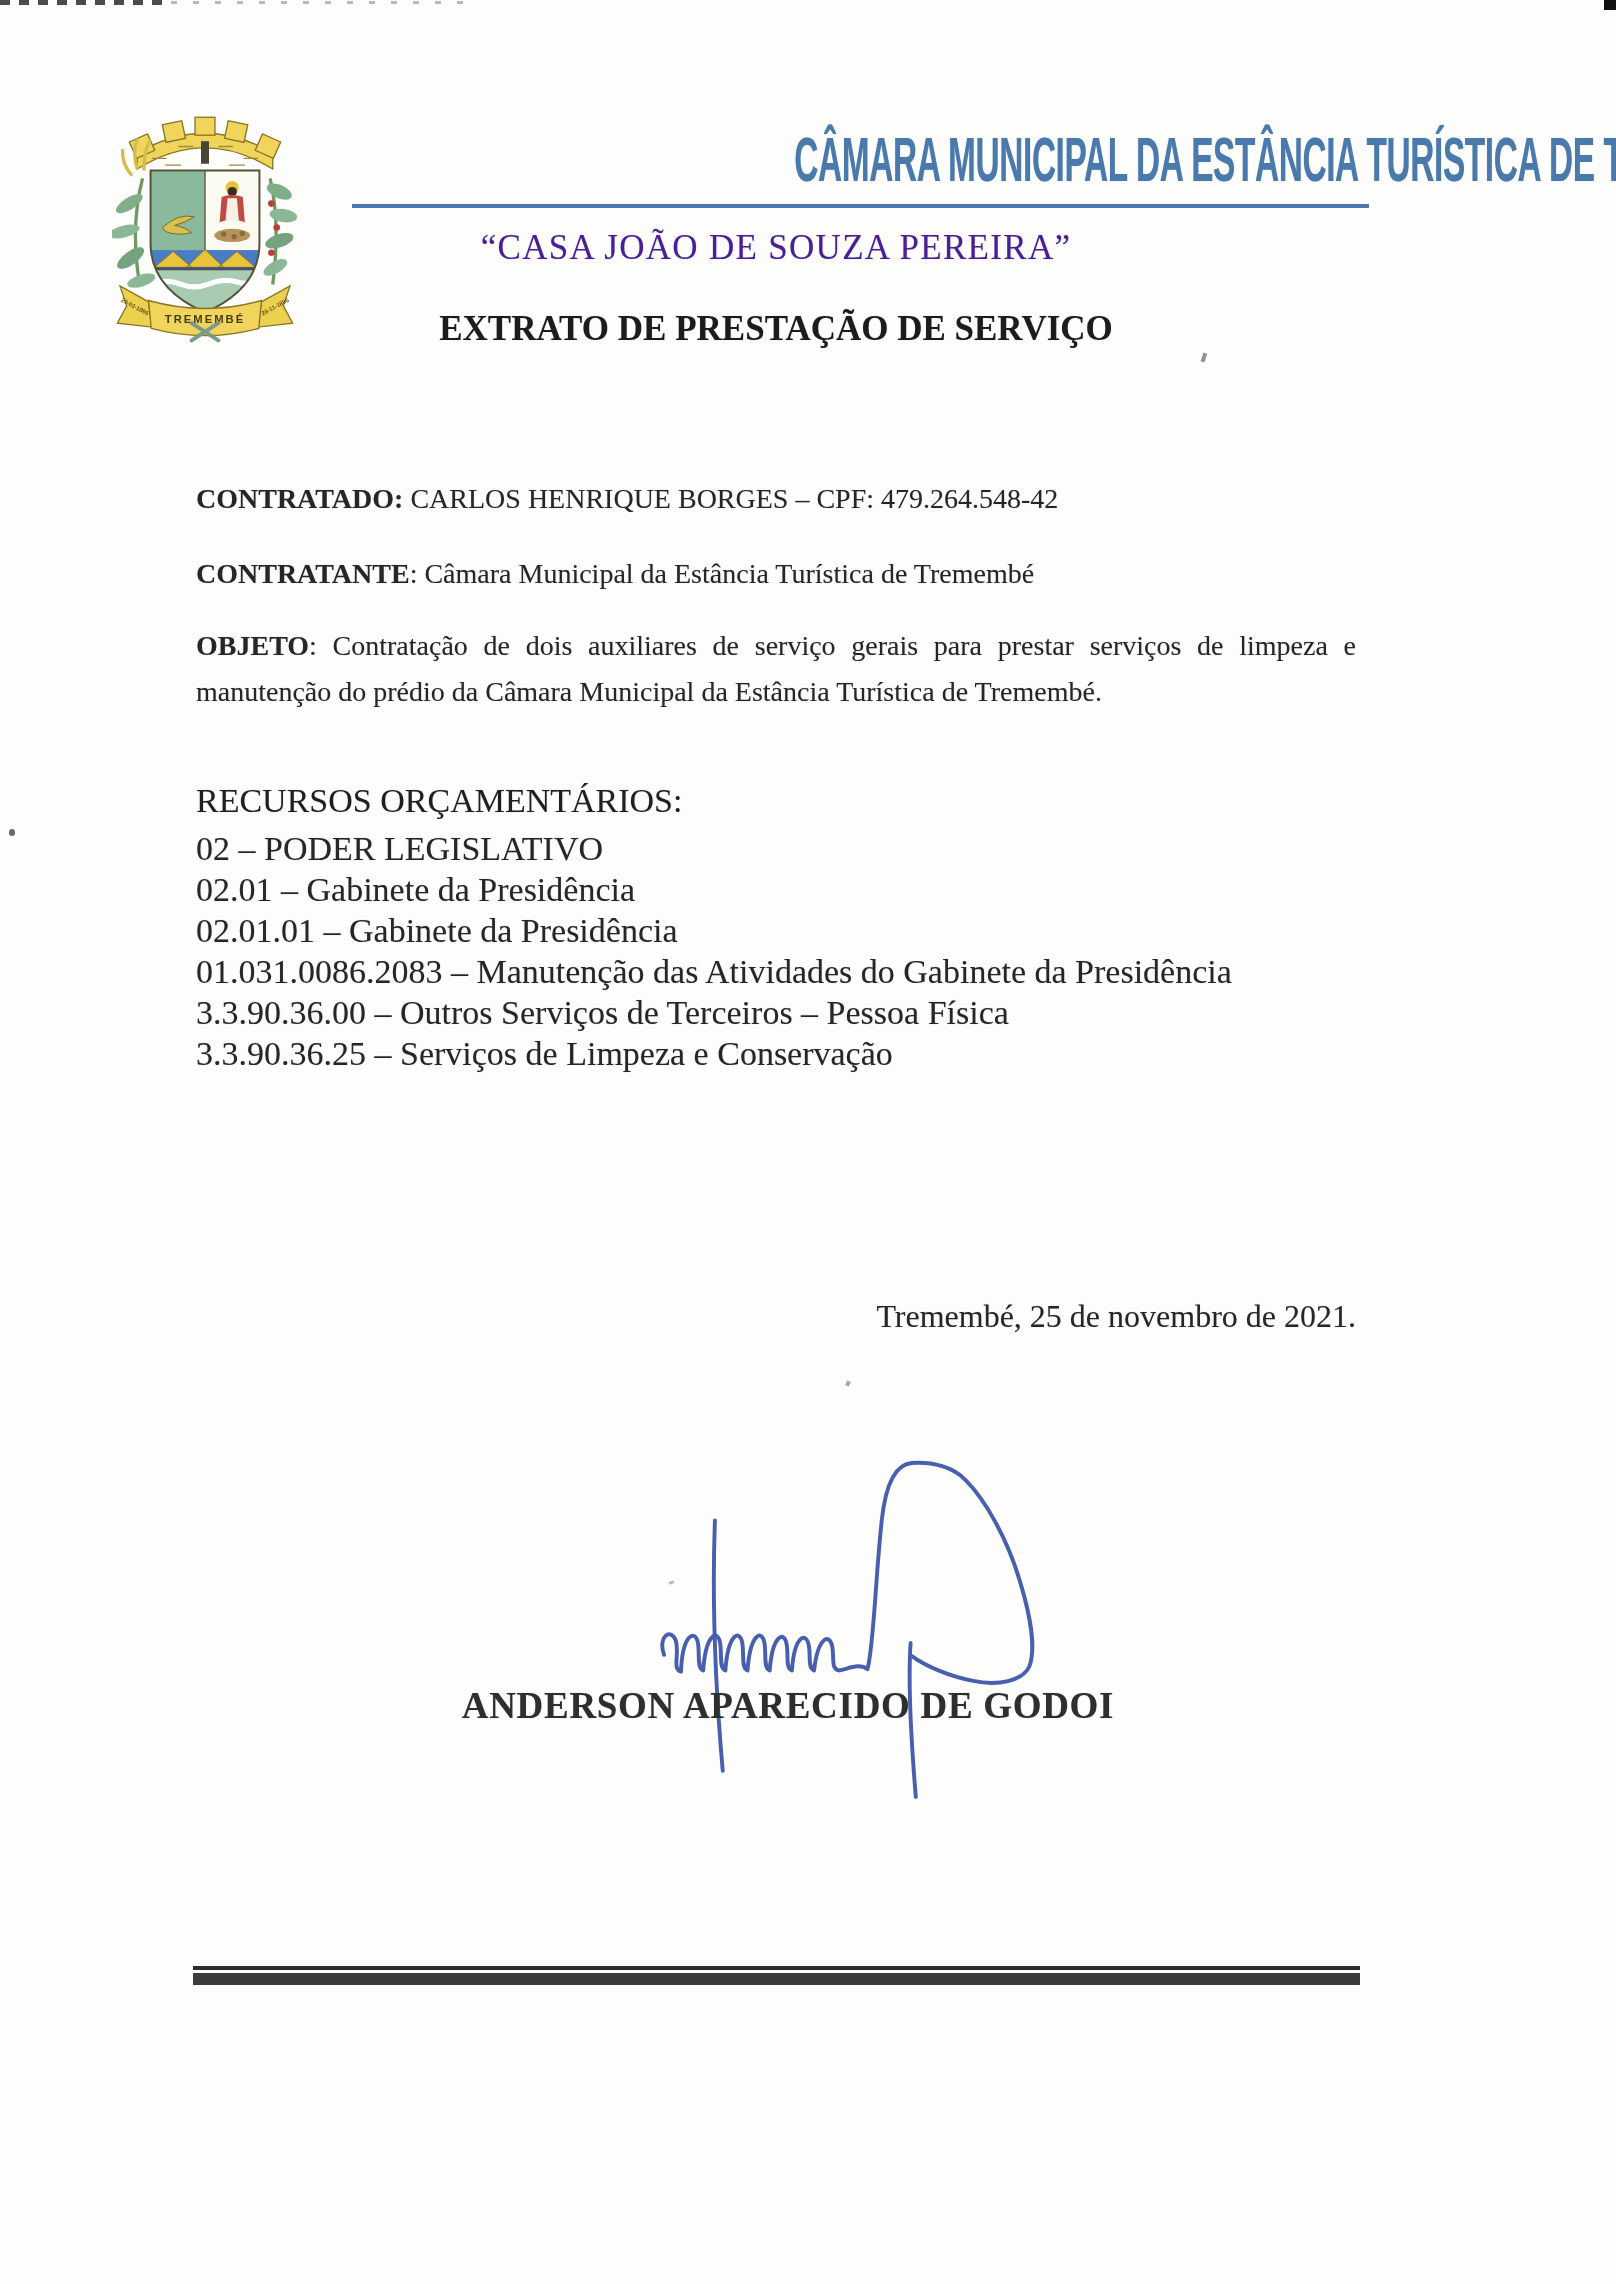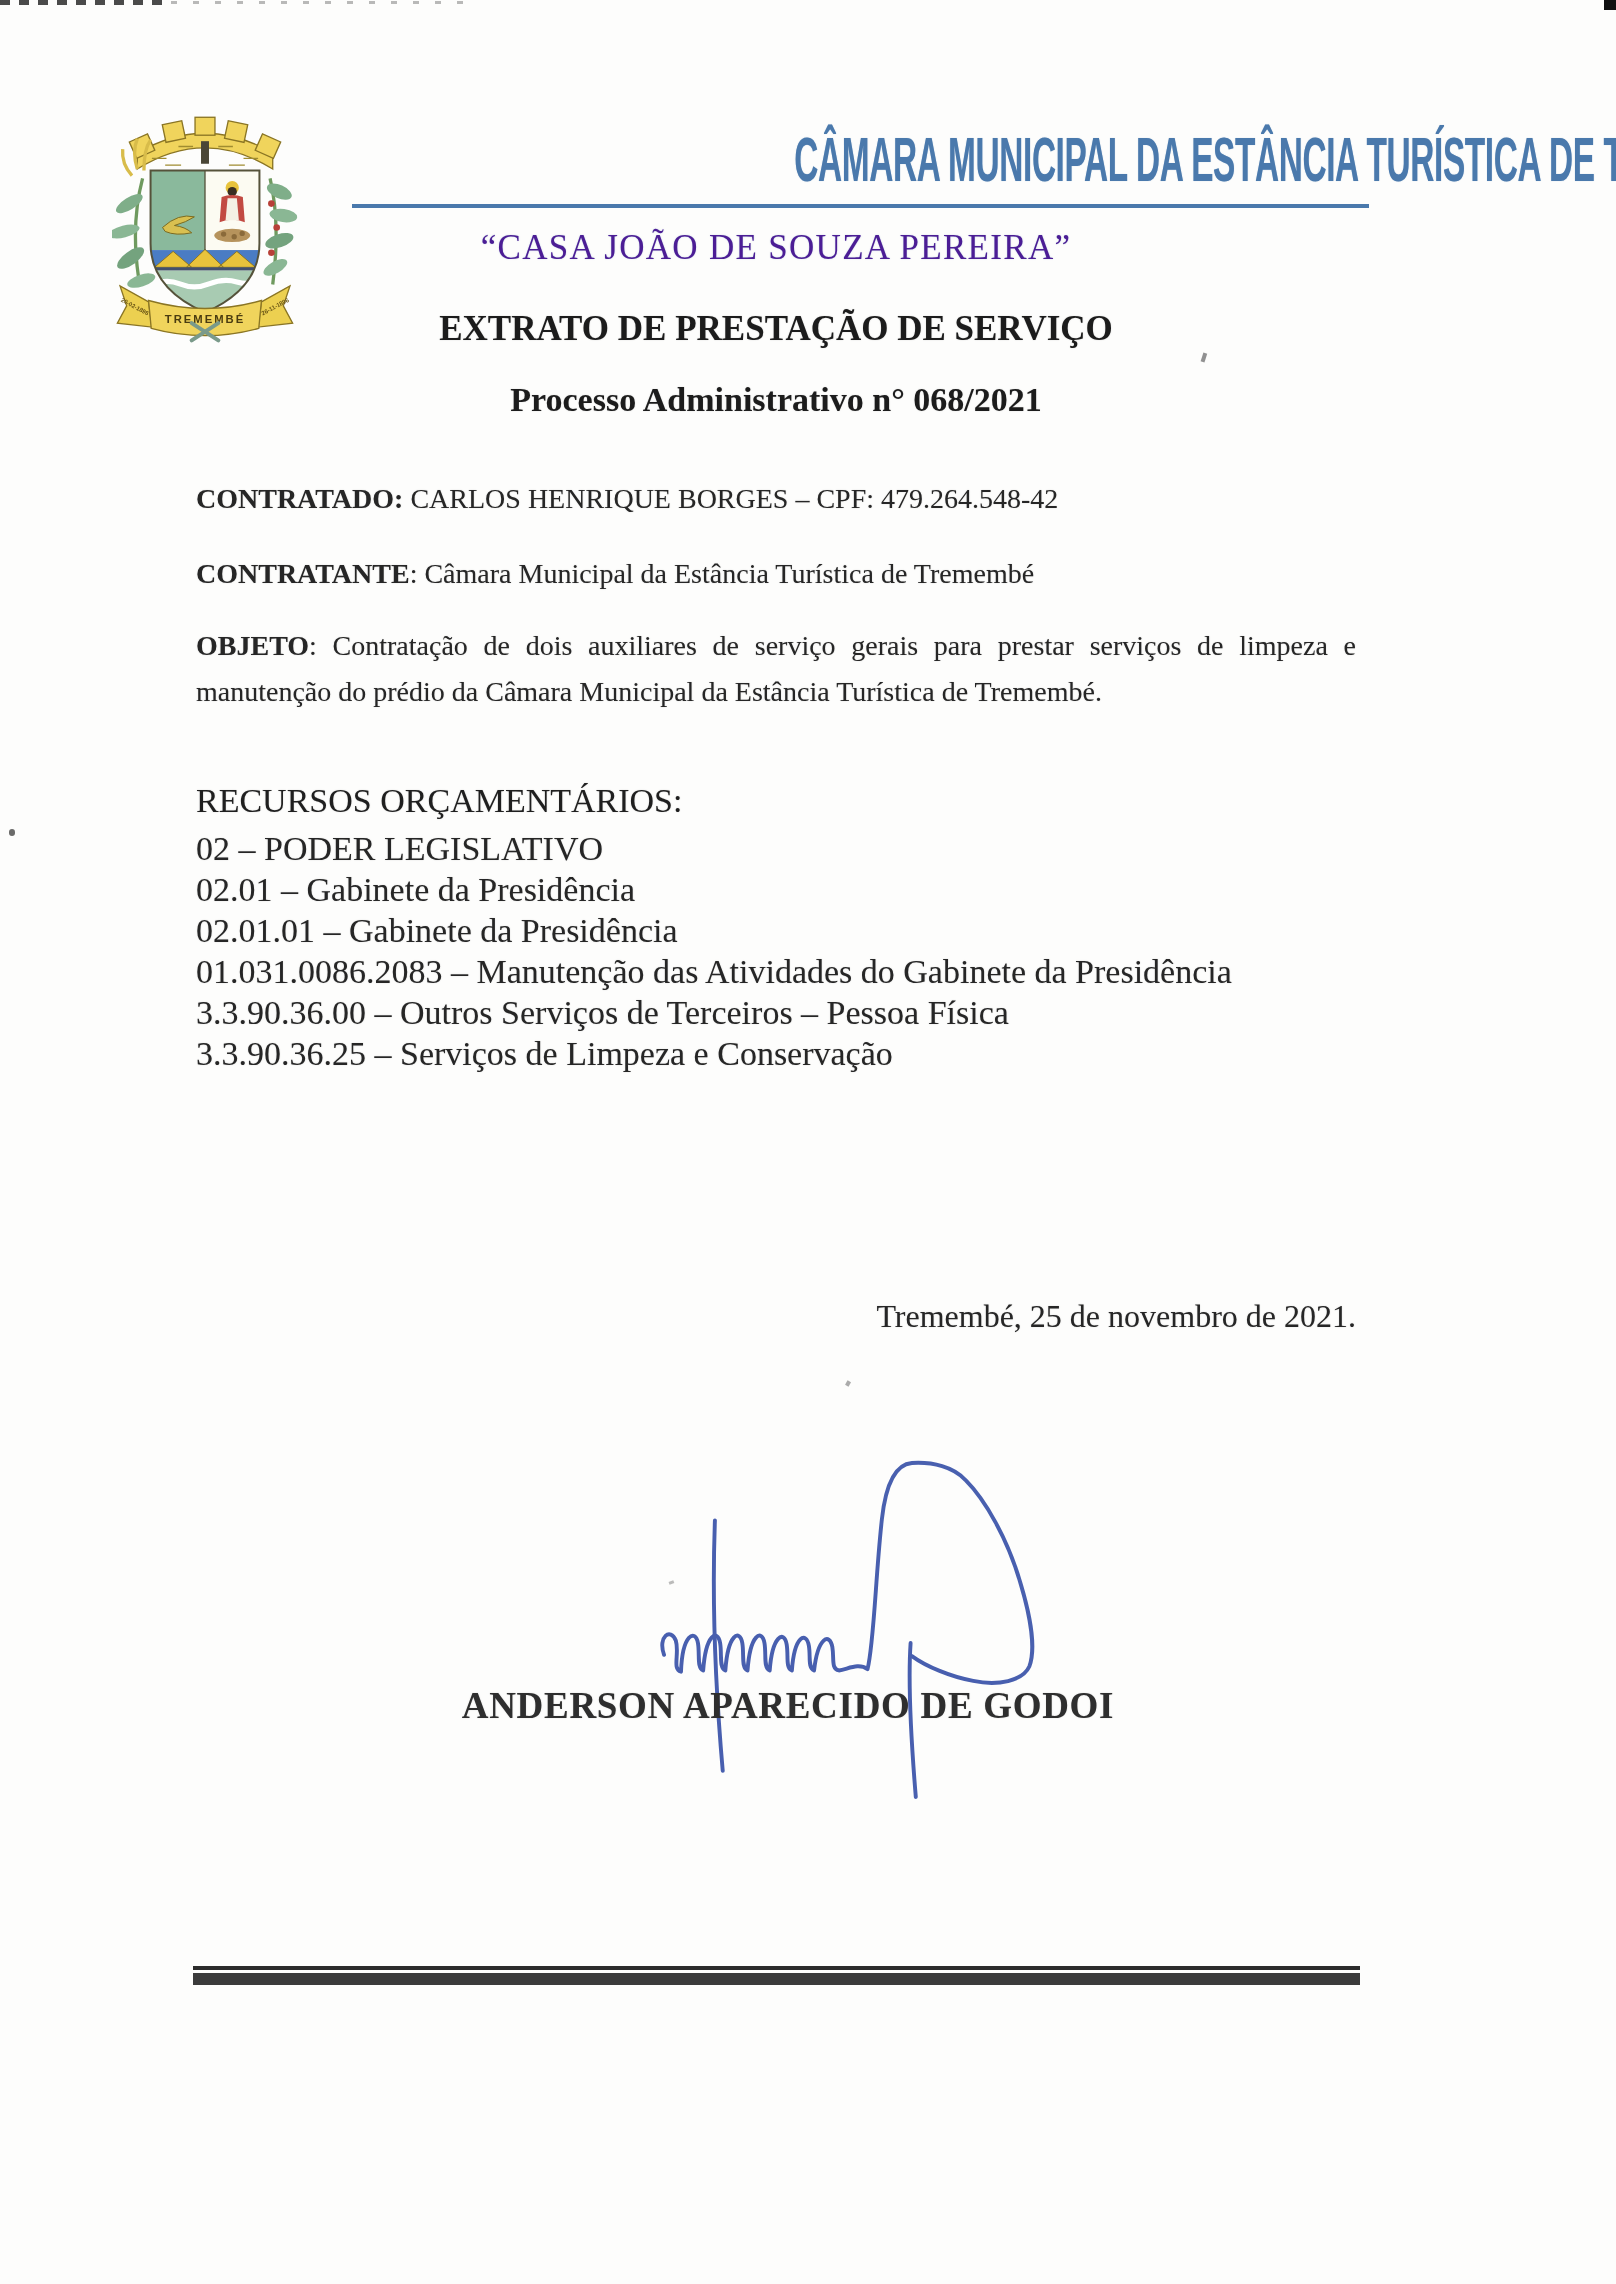--- a/index.html
+++ b/index.html
@@ -139,21 +139,20 @@
       </g>
     </g>
   </svg>
 
   <div class="abs org-title">
     <span>CÂMARA MUNICIPAL DA ESTÂNCIA TURÍSTICA DE TREMEMBÉ</span>
   </div>
   <div class="abs house-name">“CASA JOÃO DE SOUZA PEREIRA”</div>
 
   <div class="abs h-extrato ink">EXTRATO DE PRESTAÇÃO DE SERVIÇO</div>
-  <div class="abs h-processo ink">Processo Administrativo n° 068/2021</div>
 
   <div class="abs bodyline p-contratado ink">
     <span class="lbl">CONTRATADO:</span><span> CARLOS HENRIQUE BORGES – CPF: 479.264.548-42</span>
   </div>
   <div class="abs bodyline p-contratante ink">
     <span class="lbl">CONTRATANTE</span><span>: Câmara Municipal da Estância Turística de Tremembé</span>
   </div>
   <div class="abs bodyline p-objeto ink">
     <span class="lbl">OBJETO</span><span>: Contratação de dois auxiliares de serviço gerais para prestar serviços de limpeza e manutenção do prédio da Câmara Municipal da Estância Turística de Tremembé.</span>
   </div>

